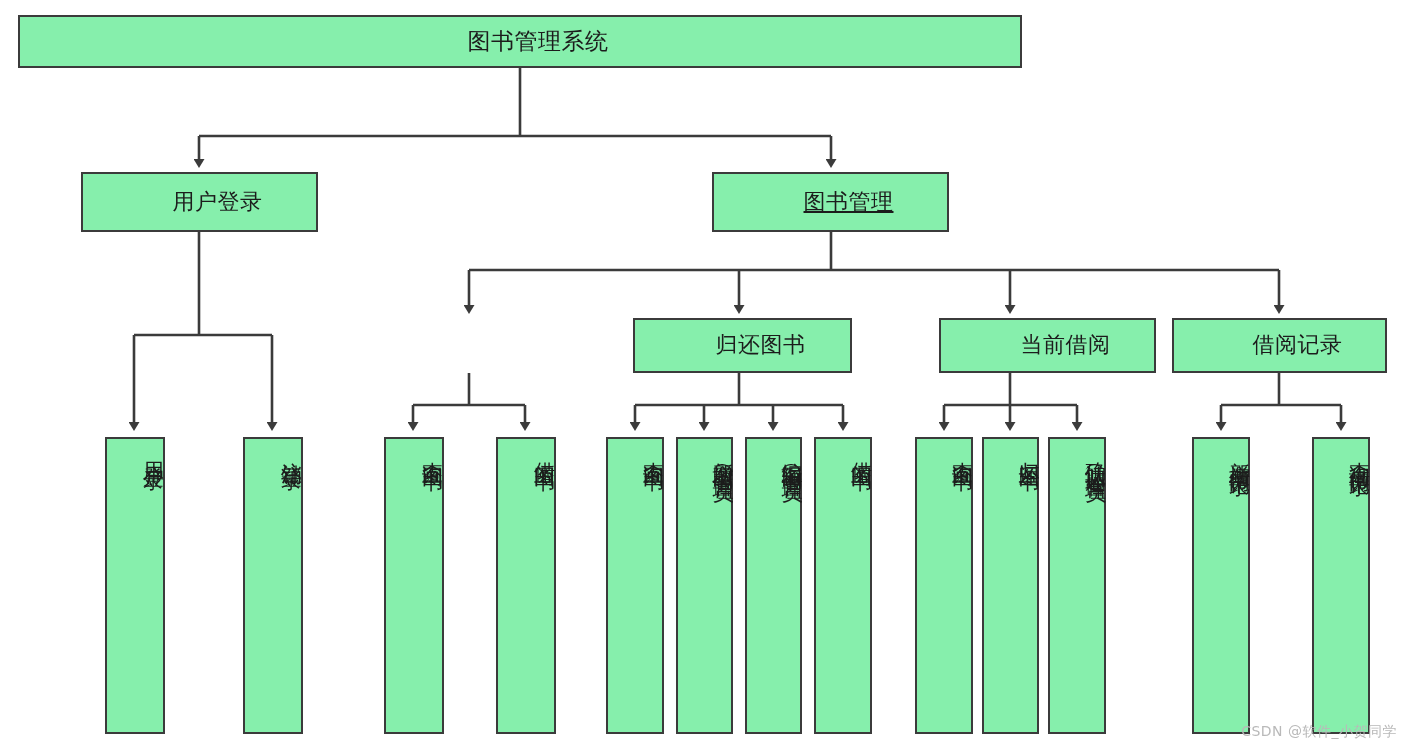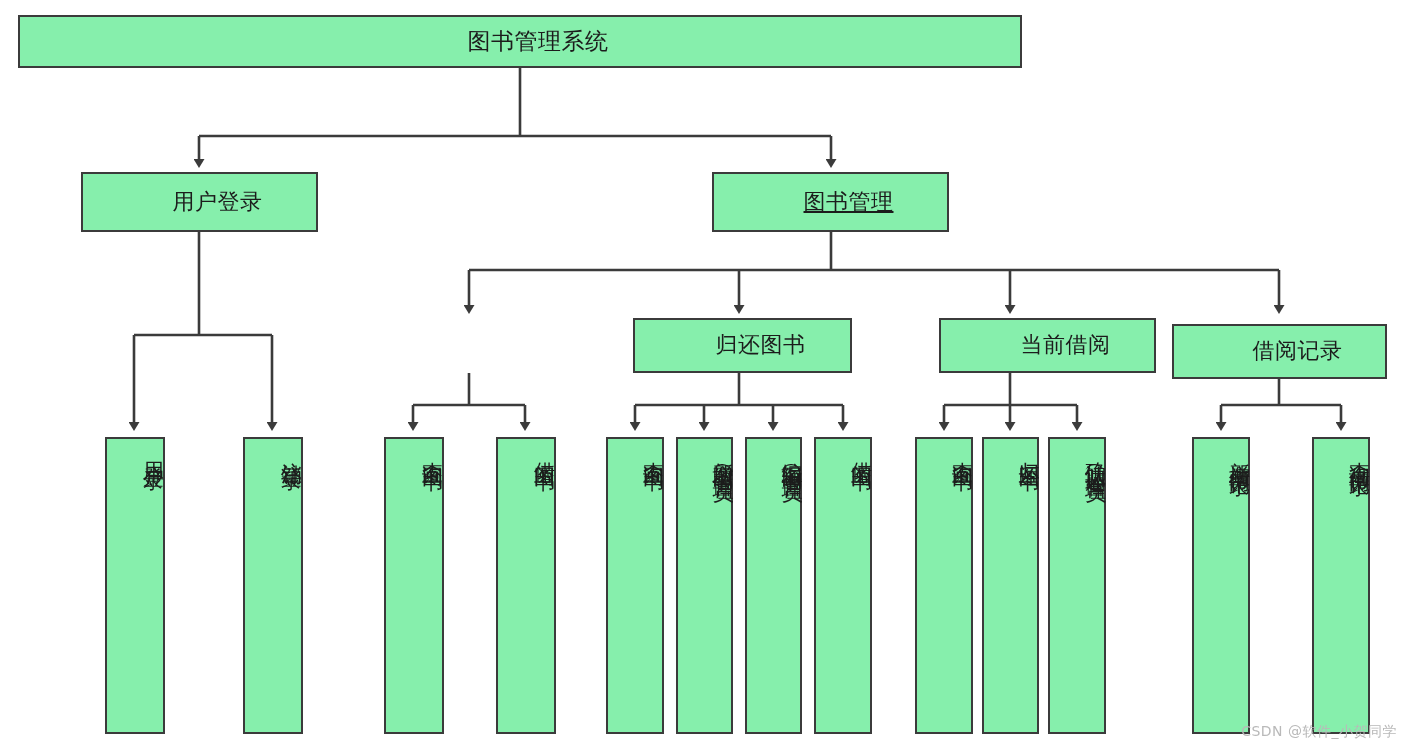--- a/index.html
+++ b/index.html
@@ -134,21 +134,21 @@
   <div class="node horiz" style="left:712px; top:172px; width:237px; height:60px;text-decoration:underline;">
     <span class="label">图书管理</span>
   </div>
 
   <div class="node horiz" style="left:633px; top:318px; width:219px; height:55px;">
     <span class="label">归还图书</span>
   </div>
   <div class="node horiz" style="left:903px; top:318px; width:217px; height:55px;margin-left:36px;">
     <span class="label">当前借阅</span>
   </div>
-  <div class="node horiz" style="left:1172px; top:318px; width:215px; height:55px;margin-top:6px;">
+  <div class="node horiz" style="left:1172px; top:318px; width:215px; height:55px;">
     <span class="label">借阅记录</span>
   </div>
 
   <div class="node vert" style="left:105px; top:437px; width:60px; height:297px;">
     <span class="label">用户登录</span>
   </div>
   <div class="node vert" style="left:243px; top:437px; width:60px; height:297px;">
     <span class="label">注销登录</span>
   </div>
 

